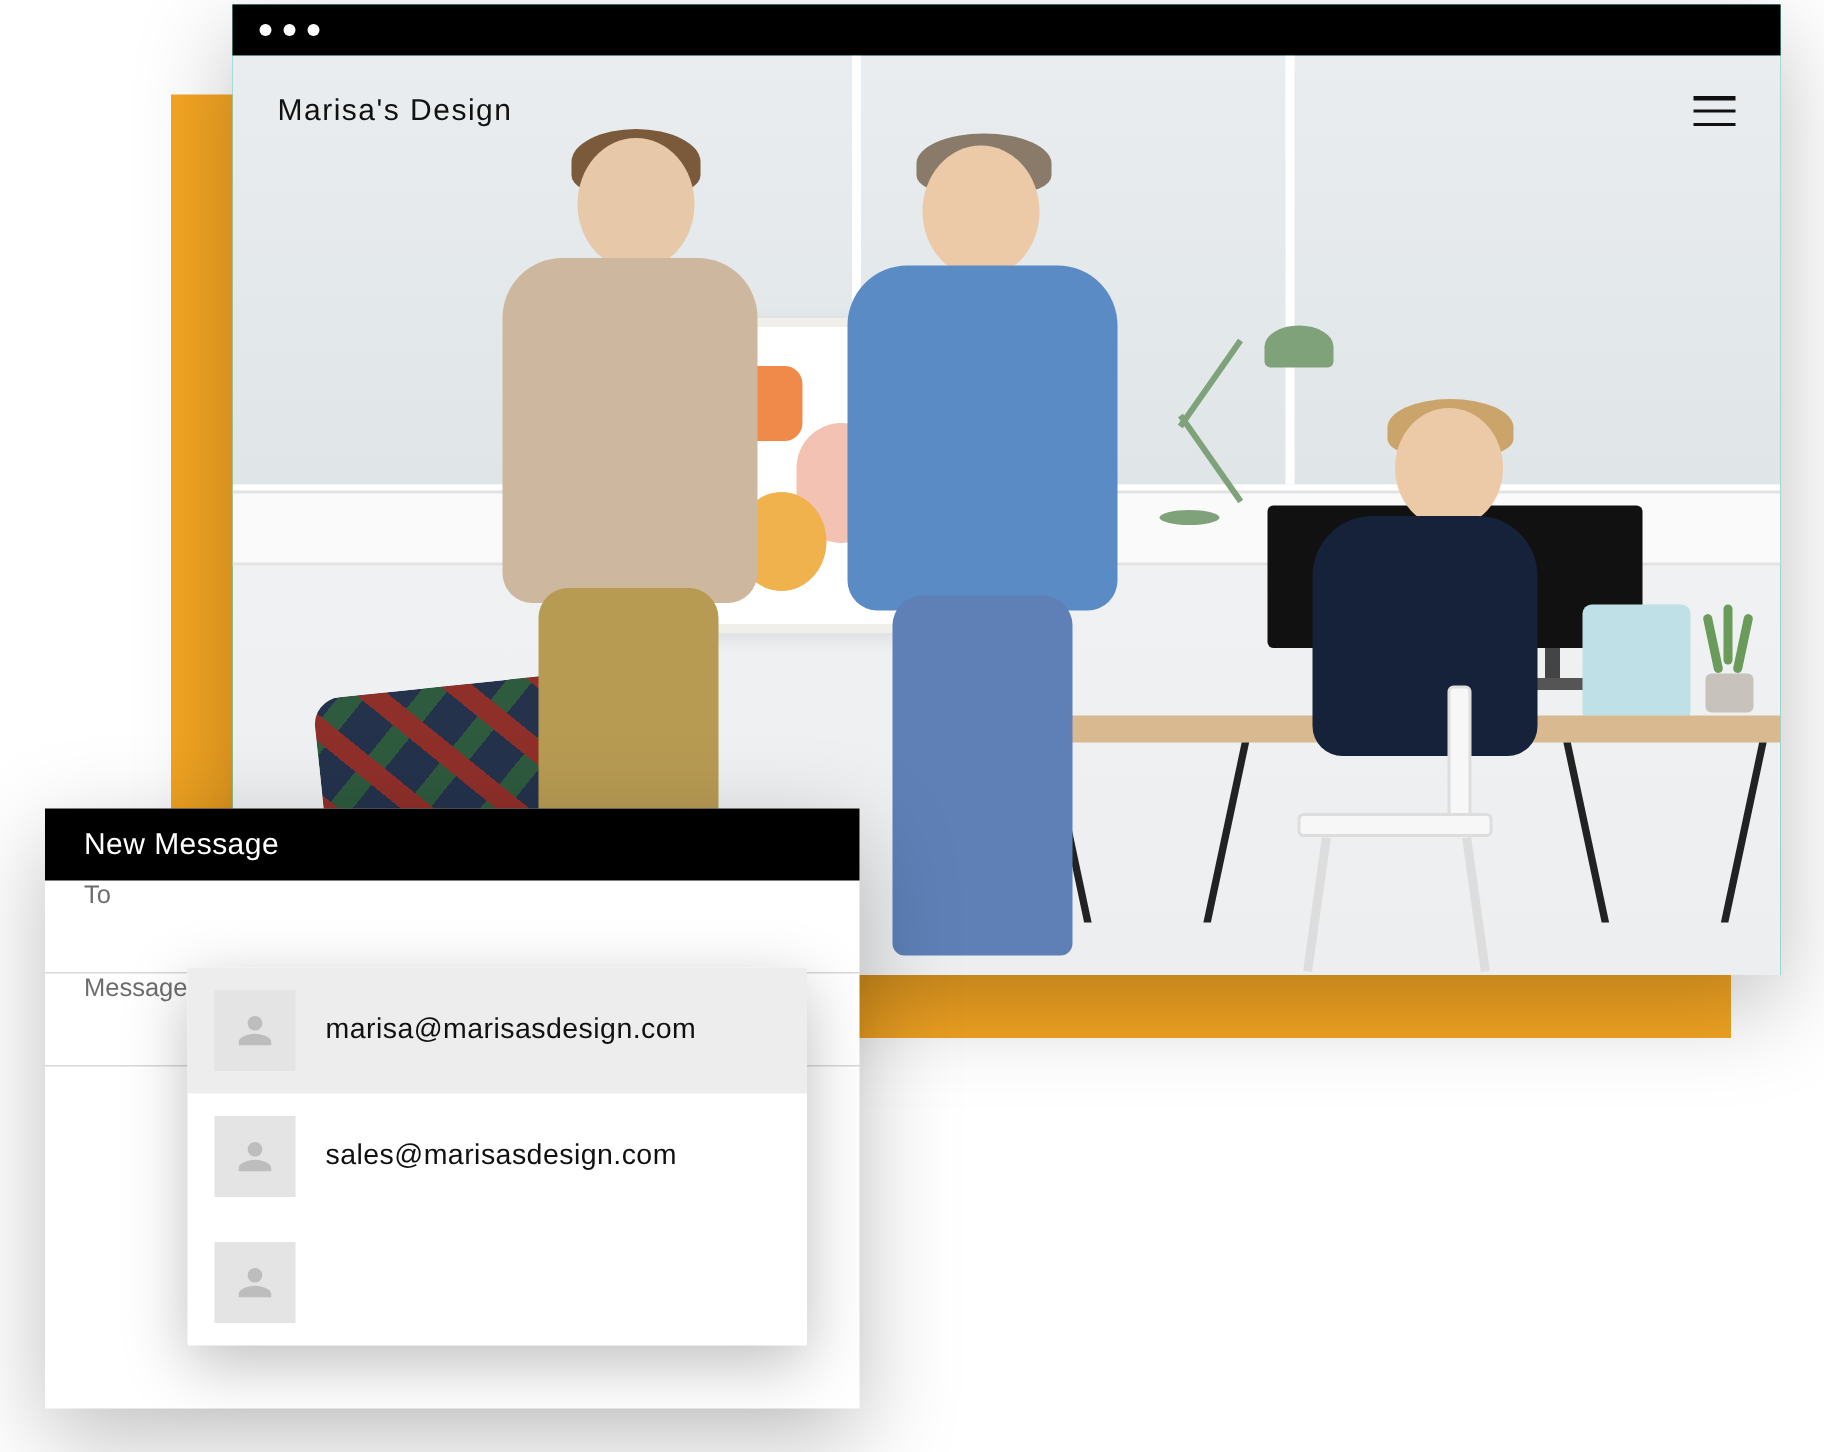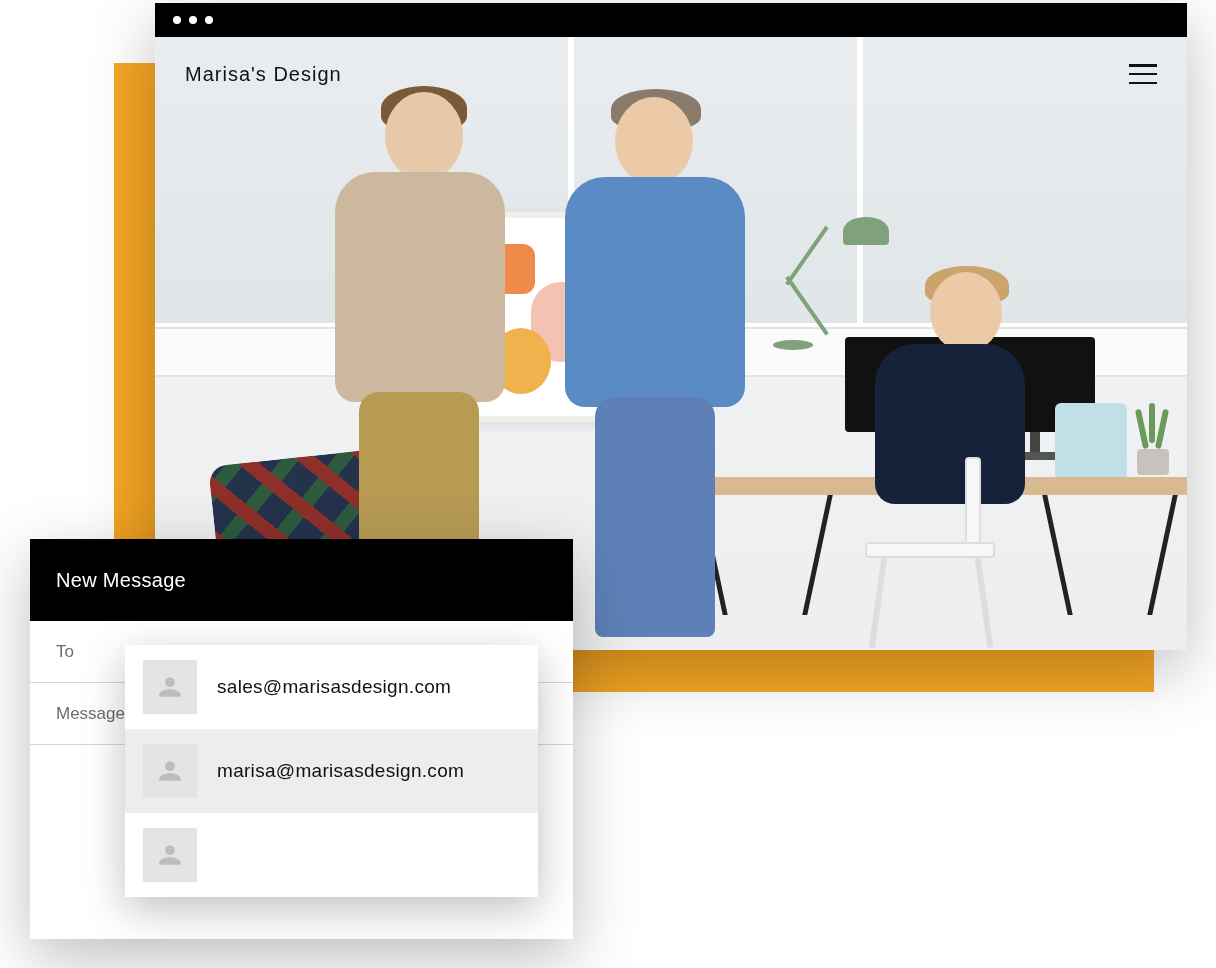--- a/index.html
+++ b/index.html
@@ -164,27 +164,27 @@
     position:absolute;
     left:30px;
     top:539px;
     width:543px;
     height:400px;
     background:#fff;
     box-shadow:0 20px 60px rgba(0,0,0,.25);
     z-index:20;
   }
   .compose-header{
-    height:82px;background:#000;color:#fff;
+    height:48px;background:#000;color:#fff;
     display:flex;align-items:center;padding:0 26px;
     font-size:20px;letter-spacing:.3px;
   }
   .field{
     height:62px;border-bottom:1px solid #d7d7d7;
-    display:flex;align-items:center;padding:0 26px;
+    display:flex;align-items:flex-start;padding:0 26px;
     color:#6d6d6d;font-size:17px;
   }
   .field .label{color:#6d6d6d;}
 
   
   .suggest{
     position:absolute;
     left:125px;top:645px;
     width:413px;
     background:#fff;
@@ -293,36 +293,36 @@
   </div>
   <div class="field">
     <span class="label">To</span>
   </div>
   <div class="field">
     <span class="label">Message</span>
   </div>
 </div>
 
 <div class="suggest">
+  <div class="sugg-item hover">
+    <div class="avatar">
+      <svg viewBox="0 0 24 24">
+          <path d="M12 12c2.5 0 4.5-2 4.5-4.5S14.5 3 12 3 7.5 5 7.5 7.5 9.5 12 12 12zm0 2c-3.3 0-10 1.7-10 5v2h20v-2c0-3.3-6.7-5-10-5z"></path>
+        </svg>
+    </div>
+    <span>marisa@marisasdesign.com</span>
+  </div>
   <div class="sugg-item">
     <div class="avatar">
       <svg viewBox="0 0 24 24">
           <path d="M12 12c2.5 0 4.5-2 4.5-4.5S14.5 3 12 3 7.5 5 7.5 7.5 9.5 12 12 12zm0 2c-3.3 0-10 1.7-10 5v2h20v-2c0-3.3-6.7-5-10-5z"></path>
         </svg>
     </div>
     <span>sales@marisasdesign.com</span>
   </div>
-  <div class="sugg-item hover">
-    <div class="avatar">
-      <svg viewBox="0 0 24 24">
-          <path d="M12 12c2.5 0 4.5-2 4.5-4.5S14.5 3 12 3 7.5 5 7.5 7.5 9.5 12 12 12zm0 2c-3.3 0-10 1.7-10 5v2h20v-2c0-3.3-6.7-5-10-5z"></path>
-        </svg>
-    </div>
-    <span>marisa@marisasdesign.com</span>
-  </div>
   <div class="sugg-item">
     <div class="avatar">
       <svg viewBox="0 0 24 24">
           <path d="M12 12c2.5 0 4.5-2 4.5-4.5S14.5 3 12 3 7.5 5 7.5 7.5 9.5 12 12 12zm0 2c-3.3 0-10 1.7-10 5v2h20v-2c0-3.3-6.7-5-10-5z"></path>
         </svg>
     </div>
   </div>
 </div>
 
 </body></html>

